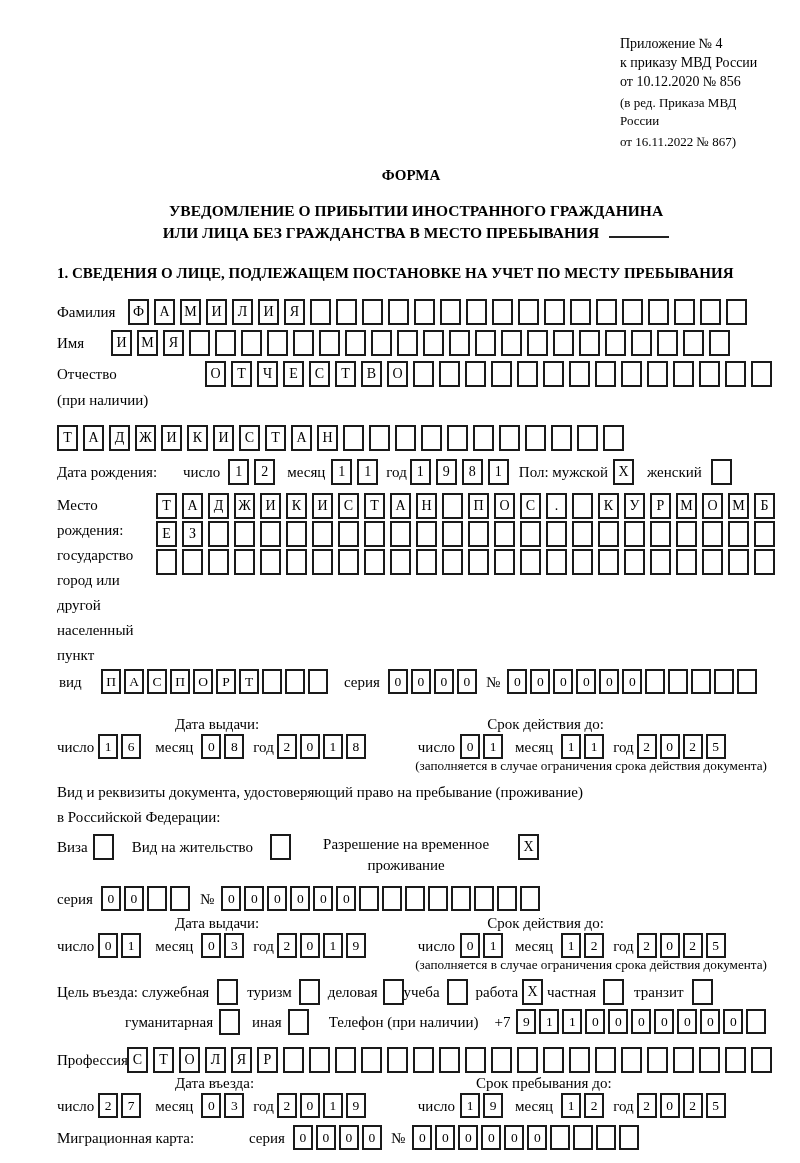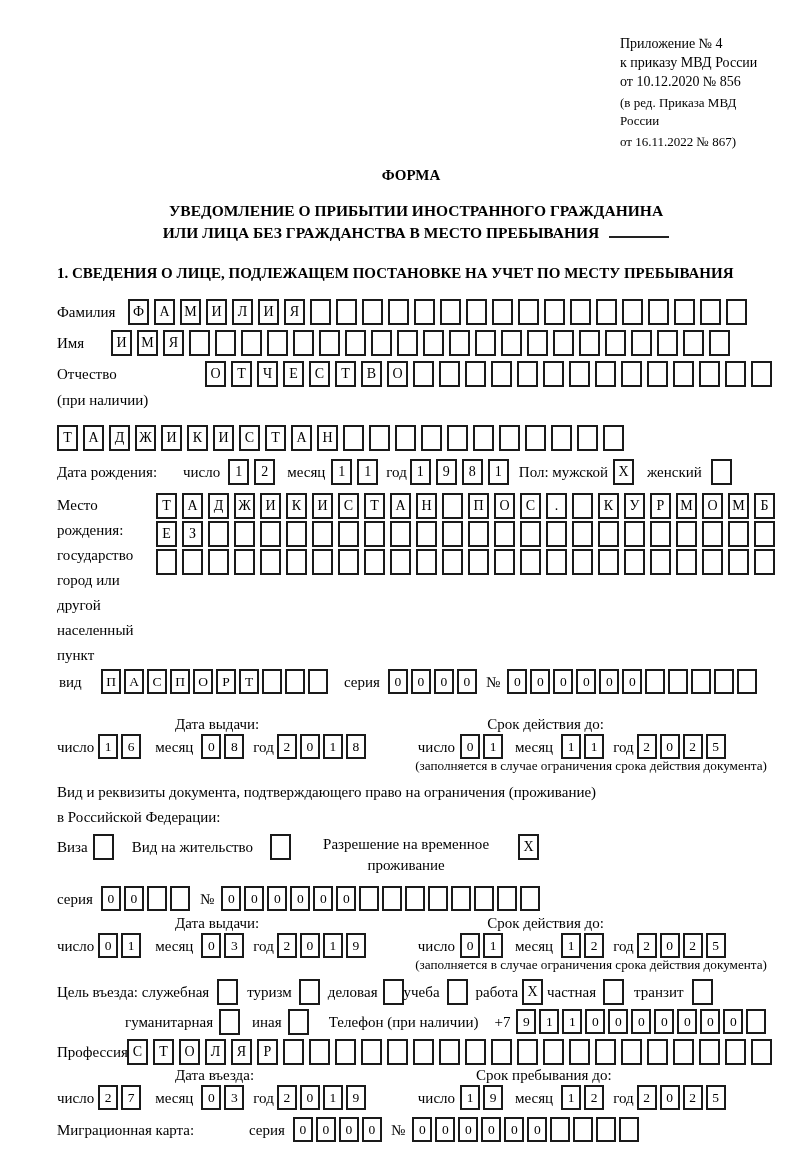--- a/index.html
+++ b/index.html
@@ -386,21 +386,21 @@
         <span class="cell">2</span>
         <span class="cell">0</span>
         <span class="cell">2</span>
         <span class="cell">5</span>
       </span>
   </div>
 
   <div class="note-right">(заполняется в случае ограничения срока действия документа)</div>
 
   <div style="line-height:25px">
-    <div>Вид и реквизиты документа, подтверждающего право на ограничения (проживание)</div>
+    <div>Вид и реквизиты документа, удостоверяющий право на пребывание (проживание)</div>
     <div>в Российской Федерации:</div>
   </div>
 
   <div class="row" style="margin:4px 0 10px 0">
     <span class="opt">
       <span class="lbl">Виза</span>
       <span class="boxes">
           <span class="cell"></span>
         </span>
     </span>
@@ -513,21 +513,21 @@
     <span class="lbl" style="margin-left:4px">частная</span>
     <span class="boxes" style="margin-left:7px">
         <span class="cell"></span>
       </span>
     <span class="lbl" style="margin-left:10px">транзит</span>
     <span class="boxes" style="margin-left:9px">
         <span class="cell"></span>
       </span>
   </div>
 
-  <div class="row" style="margin-bottom:4px">
+  <div class="row" style="margin-bottom:12px">
     <span class="lbl" style="margin-left:68px">гуманитарная</span>
     <span class="boxes" style="margin-left:6px">
         <span class="cell"></span>
       </span>
     <span class="lbl" style="margin-left:12px">иная</span>
     <span class="boxes" style="margin-left:6px">
         <span class="cell"></span>
       </span>
     <span class="lbl" style="margin-left:20px">Телефон (при наличии)</span>
     <span class="lbl" style="margin-left:16px">+7</span>

